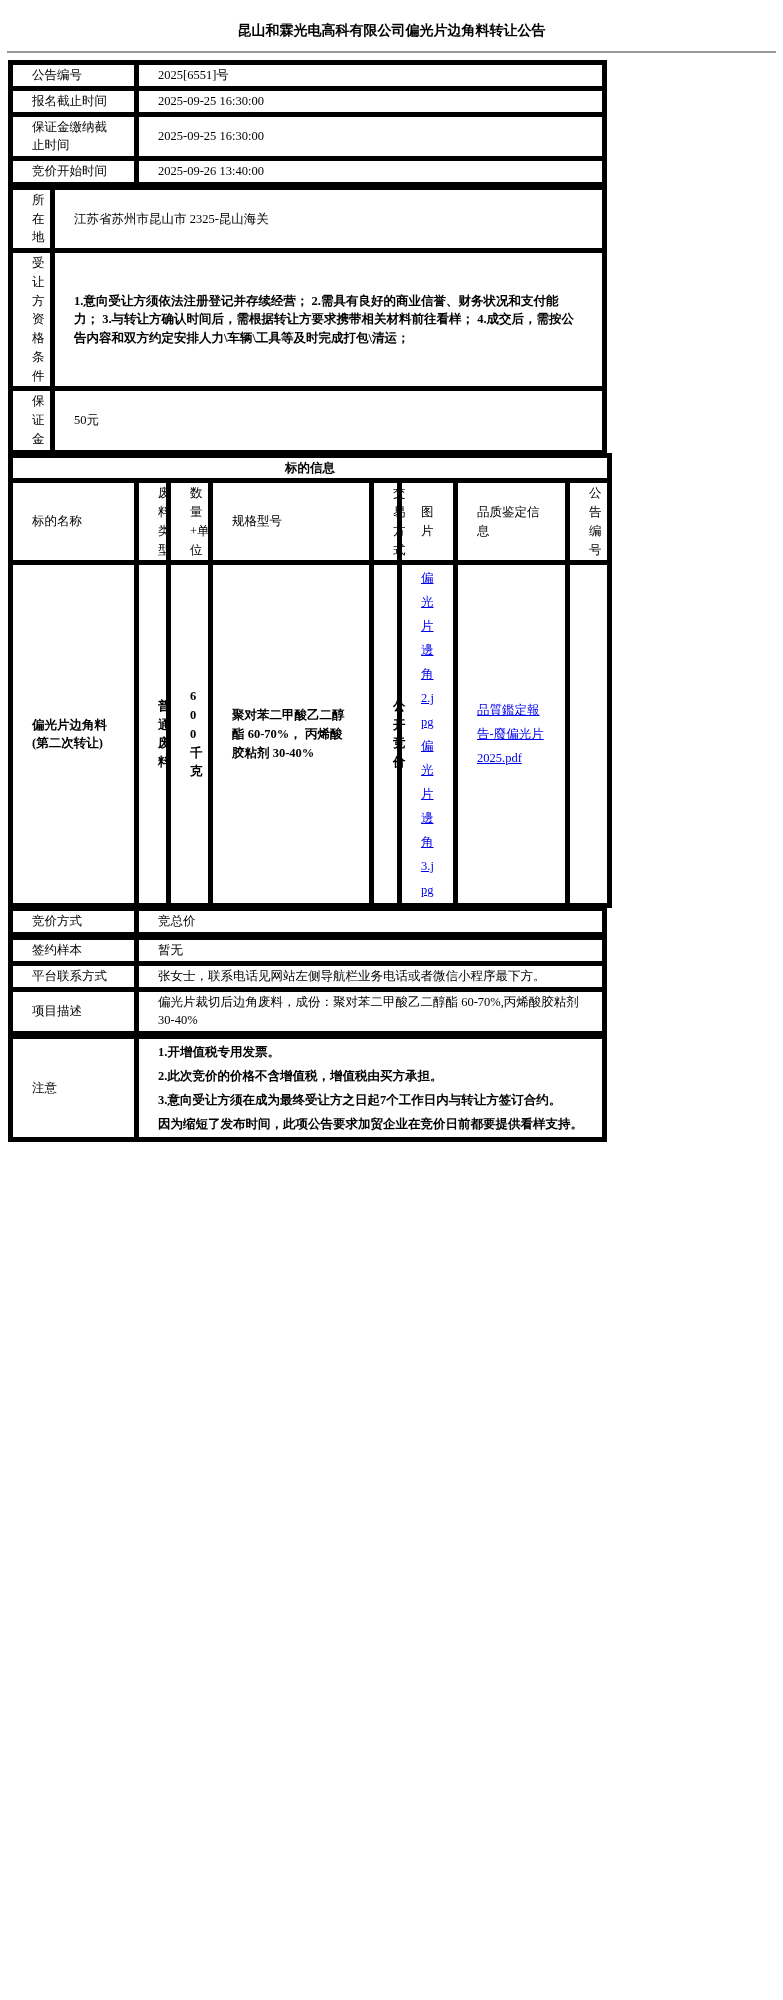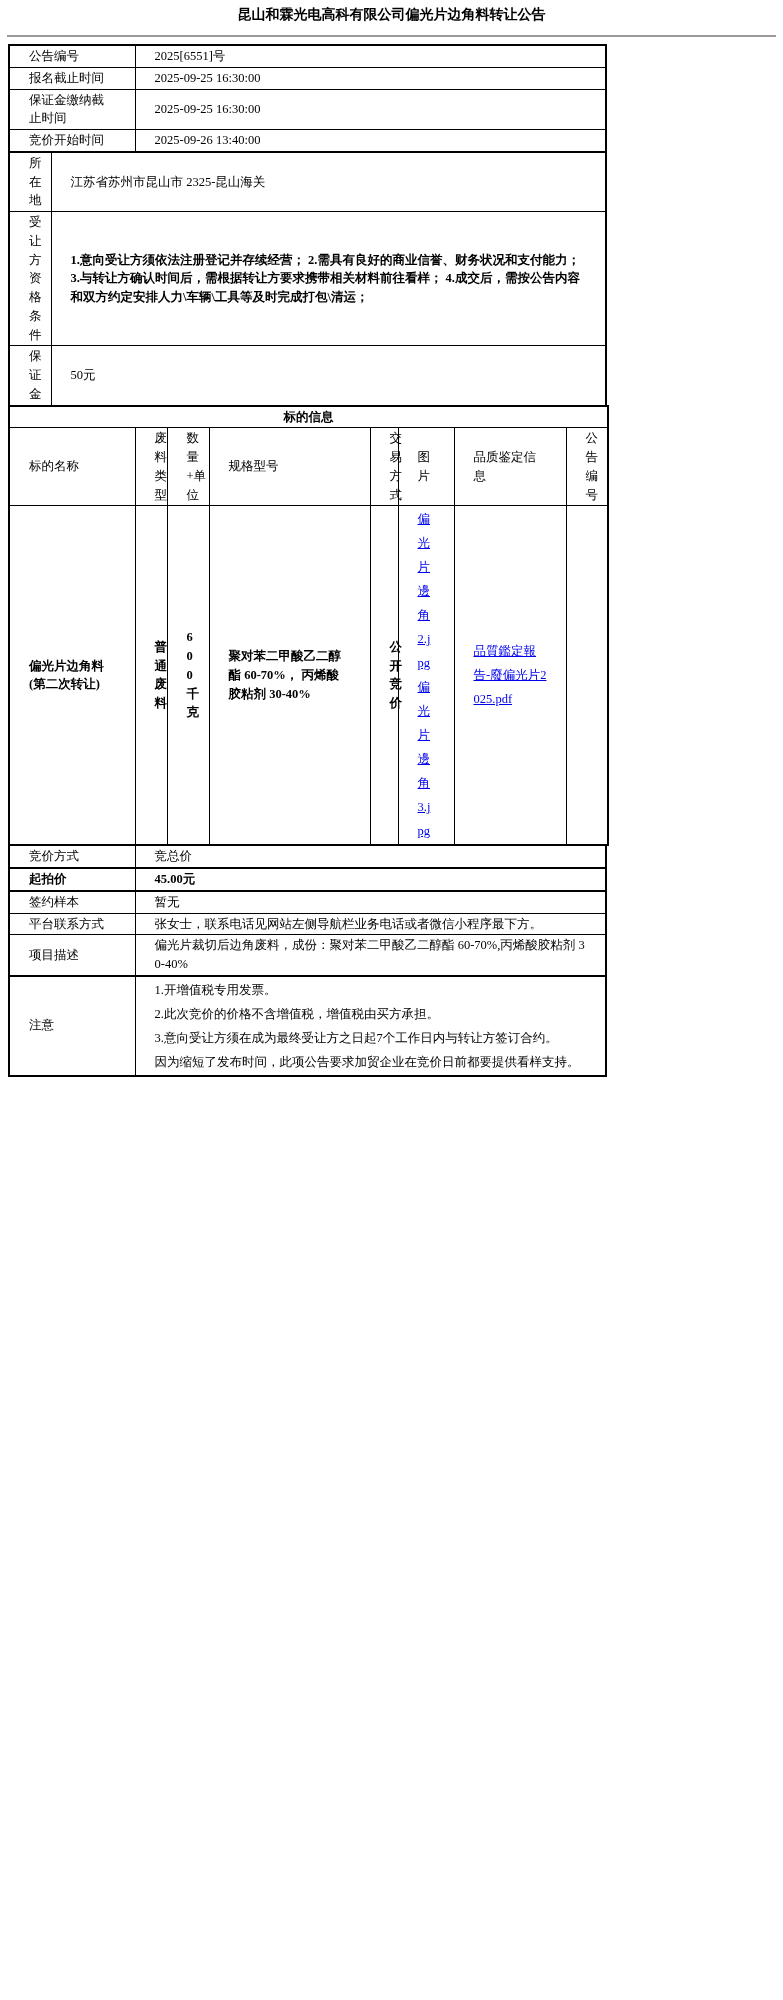--- a/index.html
+++ b/index.html
@@ -9,37 +9,37 @@
     width: 783px; min-height: 2000px;
     font-family: "Liberation Serif", "DejaVu Serif", serif;
     font-size: 12.5px;
     color: #000000;
   }
   .page { width: 783px; min-height: 2000px; background: #fff; }
   .doc-title {
     text-align: center;
     font-weight: bold;
     font-size: 14px;
-    padding-top: 6px;
+    padding-top: 22px;
   }
   .title-divider {
     border: none;
     border-top: 2px solid #999999;
     margin: 11px 7px 7px 7px;
   }
   .content { margin-left: 8px; width: 599px; }
   table.tbl {
     border-collapse: collapse;
     table-layout: fixed;
     width: 599px;
     border: 2px solid #000;
   }
   table.tbl + table.tbl { margin-top: -2px; }
   .tbl td {
-    border: 1px solid #000000;
+    border: 5px solid #000000;
     padding: 1px 19px;
     vertical-align: middle;
     word-break: break-all;
     line-height: 1.5;
   }
   .col-label-wide  { width: 126px; }
   .col-label-slim  { width: 42px; }
   .row-h { height: 19px; }
   .lh-lg { line-height: 24px; font-weight: bold; }
   .bold  { font-weight: bold; }
@@ -47,21 +47,21 @@
   .goods-head td { height: 47px; margin-top: 24px; }
   .goods-row td { height: 100px; }
   a.doclink {
     color: #0000EE;
     text-decoration: underline;
     cursor: pointer;
     word-break: break-all;
   }
   .link-line { line-height: 24px; }
   .notice-line { line-height: 24px; }
-  .notice-cell { padding: 4px 3px; }
+  .notice-cell { padding: 4px 3px; font-weight: bold; }
 </style>
 </head>
 <body>
 
 <div class="page">
 
   <div class="doc-title">昆山和霖光电高科有限公司偏光片边角料转让公告</div>
   <hr class="title-divider">
 
   <div class="content">
@@ -161,32 +161,20 @@
           <col>
         </colgroup>
       <tbody>
           <tr class="row-h">
         <td>竞价方式</td>
         <td>竞总价</td>
       </tr>
     </tbody>
       </table>
 
-    <table class="tbl">
-      <colgroup>
-          <col class="col-label-wide">
-          <col>
-        </colgroup>
-      <tbody>
-          <tr class="row-h bold">
-        <td>起拍价</td>
-        <td>45.00元</td>
-      </tr>
-    </tbody>
-      </table>
 
     <table class="tbl">
       <colgroup>
           <col class="col-label-wide">
           <col>
         </colgroup>
       <tbody>
           <tr class="row-h">
         <td>签约样本</td>
         <td>暂无</td>

